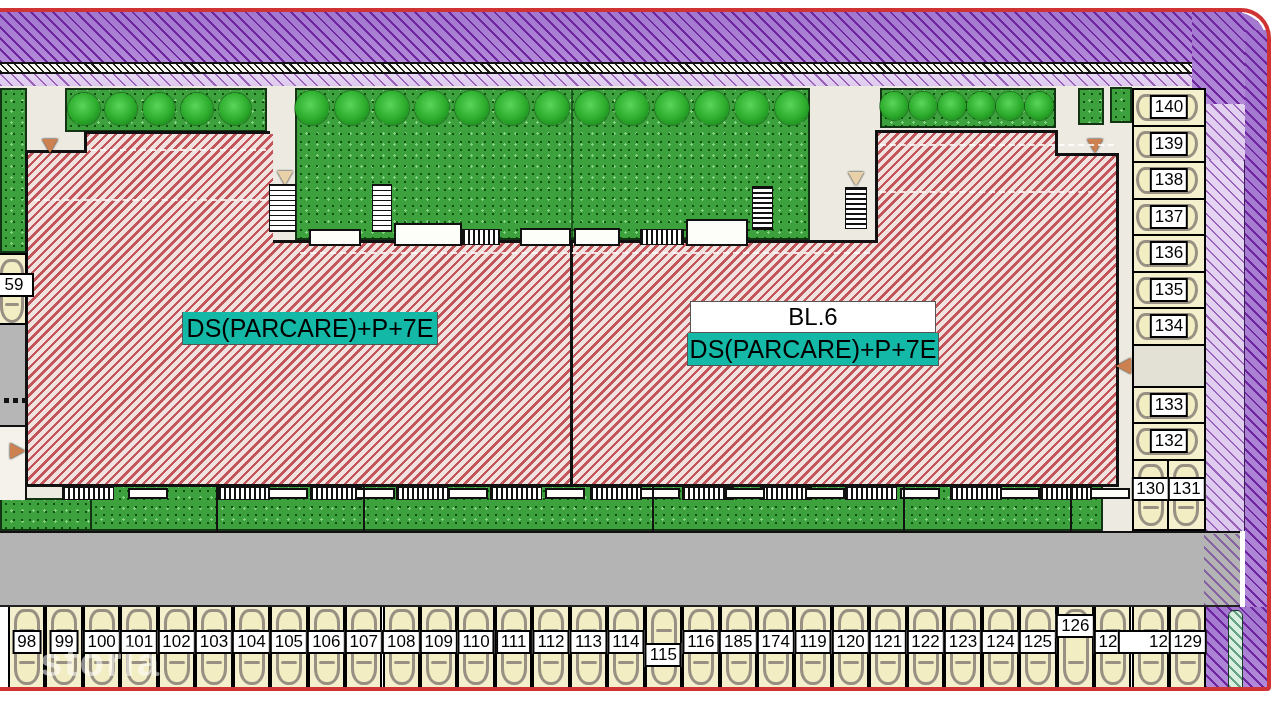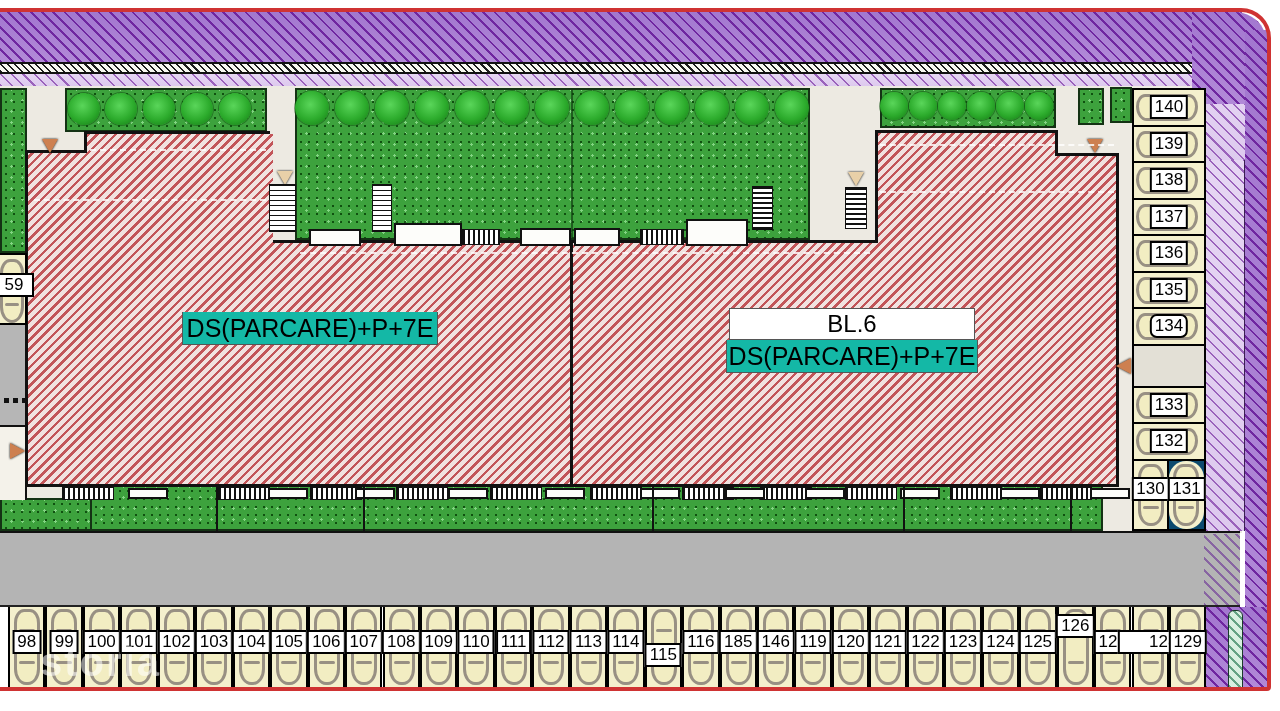--- a/index.html
+++ b/index.html
@@ -72,21 +72,21 @@
 
   <div class="abs" style="left:0;top:0;width:1280px;height:711px;background:#111;
               clip-path:polygon(25px 150px,84px 150px,84px 131px,270px 131px,270px 240px,875px 240px,875px 130px,1058px 130px,1058px 153px,1119px 153px,1119px 487px,25px 487px);"></div>
   <div class="abs redhatch" style="left:0;top:0;width:1280px;height:711px;
               clip-path:polygon(28px 153px,87px 153px,87px 134px,273px 134px,273px 243px,878px 243px,878px 133px,1055px 133px,1055px 156px,1116px 156px,1116px 484px,28px 484px);"></div>
   <div class="abs" style="left:570px;top:241px;width:2.5px;height:245px;background:#111;"></div>
 
   <div class="bldlabel" style="left:182px;top:312px;width:256px;">
     <div class="l2">DS(PARCARE)+P+7E</div>
   </div>
-  <div class="bldlabel" style="left:687px;top:308px;width:252px;margin-left:39px;">
+  <div class="bldlabel" style="left:687px;top:301px;width:252px;">
     <div class="l1" style="width:244px;">BL.6</div>
     <div class="l2">DS(PARCARE)+P+7E</div>
   </div>
 
   <div class="abs pcell" style="left:0;top:253px;width:27px;height:72px;border:2px solid #000;border-left:none;">
     <div class="car v" style="left:0;top:4px;width:24px;height:64px;">
       <div class="body"></div>
         <div class="bar" style="top:26%;"></div>
         <div class="bar" style="top:68%;"></div>
     </div>
@@ -275,21 +275,21 @@
           <div class="bar" style="top: 68%;"></div>
         </div>
         <div class="numbox" style="left: 50%; top: 23px; transform: translateX(-50%);">185</div>
       </div>
       <div class="pcell" style="left: 749px; top: 0px; width: 37.45px; height: 81px; border-left: 2px solid rgb(0, 0, 0); border-right: 2px solid rgb(0, 0, 0);">
         <div class="car v" style="left: 4px; top: 2px; width: 26px; height: 76px;">
           <div class="body" style=""></div>
           <div class="bar" style="top: 26%;"></div>
           <div class="bar" style="top: 68%;"></div>
         </div>
-        <div class="numbox" style="left: 50%; top: 23px; transform: translateX(-50%);">146</div>
+        <div class="numbox" style="left: 50%; top: 23px; transform: translateX(-50%);">174</div>
       </div>
       <div class="pcell" style="left: 786.45px; top: 0px; width: 37.45px; height: 81px; border-left: 2px solid rgb(0, 0, 0); border-right: 2px solid rgb(0, 0, 0);">
         <div class="car v" style="left: 4px; top: 2px; width: 26px; height: 76px;">
           <div class="body" style=""></div>
           <div class="bar" style="top: 26%;"></div>
           <div class="bar" style="top: 68%;"></div>
         </div>
         <div class="numbox" style="left: 50%; top: 23px; transform: translateX(-50%);">119</div>
       </div>
       <div class="pcell" style="left: 823.9px; top: 0px; width: 37.45px; height: 81px; border-left: 2px solid rgb(0, 0, 0); border-right: 2px solid rgb(0, 0, 0);">
@@ -421,21 +421,21 @@
           <div class="bar" style="left: 64%;"></div>
         </div>
         <div class="numbox" style="left: 50%; top: 5px; transform: translateX(-50%);">135</div>
       </div>
       <div class="pcell" style="left: 0px; top: 219px; width: 70px; height: 36.5px; border-bottom: 2px solid rgb(0, 0, 0);">
         <div class="car h" style="left: 2px; top: 4px; width: 62px; height: 27px;">
           <div class="body" style=""></div>
           <div class="bar" style="left: 30%;"></div>
           <div class="bar" style="left: 64%;"></div>
         </div>
-        <div class="numbox" style="left: 50%; top: 5px; transform: translateX(-50%); border-radius: 7px;">134</div>
+        <div class="numbox" style="left: 50%; top: 5px; transform: translateX(-50%);">134</div>
       </div>
       <div class="pcell" style="left: 0px; top: 255.5px; width: 70px; height: 42px; background: rgb(227, 224, 214); border-bottom: 2px solid rgb(0, 0, 0);"></div>
       <div class="pcell" style="left: 0px; top: 297.5px; width: 70px; height: 36.5px; border-bottom: 2px solid rgb(0, 0, 0);">
         <div class="car h" style="left: 2px; top: 4px; width: 62px; height: 27px;">
           <div class="body" style=""></div>
           <div class="bar" style="left: 30%;"></div>
           <div class="bar" style="left: 64%;"></div>
         </div>
         <div class="numbox" style="left: 50%; top: 5px; transform: translateX(-50%);">133</div>
       </div>
@@ -448,21 +448,21 @@
         <div class="numbox" style="left: 50%; top: 5px; transform: translateX(-50%);">132</div>
       </div>
       <div class="pcell" style="left: 0px; top: 370.5px; width: 35px; height: 68.5px; border-right: 2px solid rgb(0, 0, 0);">
         <div class="car v" style="left: 4px; top: 3px; width: 26px; height: 62px;">
           <div class="body" style=""></div>
           <div class="bar" style="top: 26%;"></div>
           <div class="bar" style="top: 68%;"></div>
         </div>
         <div class="numbox" style="left: 50%; top: 16px; transform: translateX(-50%);">130</div>
       </div>
-      <div class="pcell" style="left: 35px; top: 370.5px; width: 35px; height: 68.5px; border-radius: 17px;">
+      <div class="pcell" style="left: 35px; top: 370.5px; width: 35px; height: 68.5px;">
         <div class="car v" style="left: 4px; top: 3px; width: 26px; height: 62px;">
           <div class="body" style=""></div>
           <div class="bar" style="top: 26%;"></div>
           <div class="bar" style="top: 68%;"></div>
         </div>
         <div class="numbox" style="left: 50%; top: 16px; transform: translateX(-50%);">131</div>
       </div>
     </div>
   <div class="tri left" style="left:1116px;top:358px;"></div>
 

